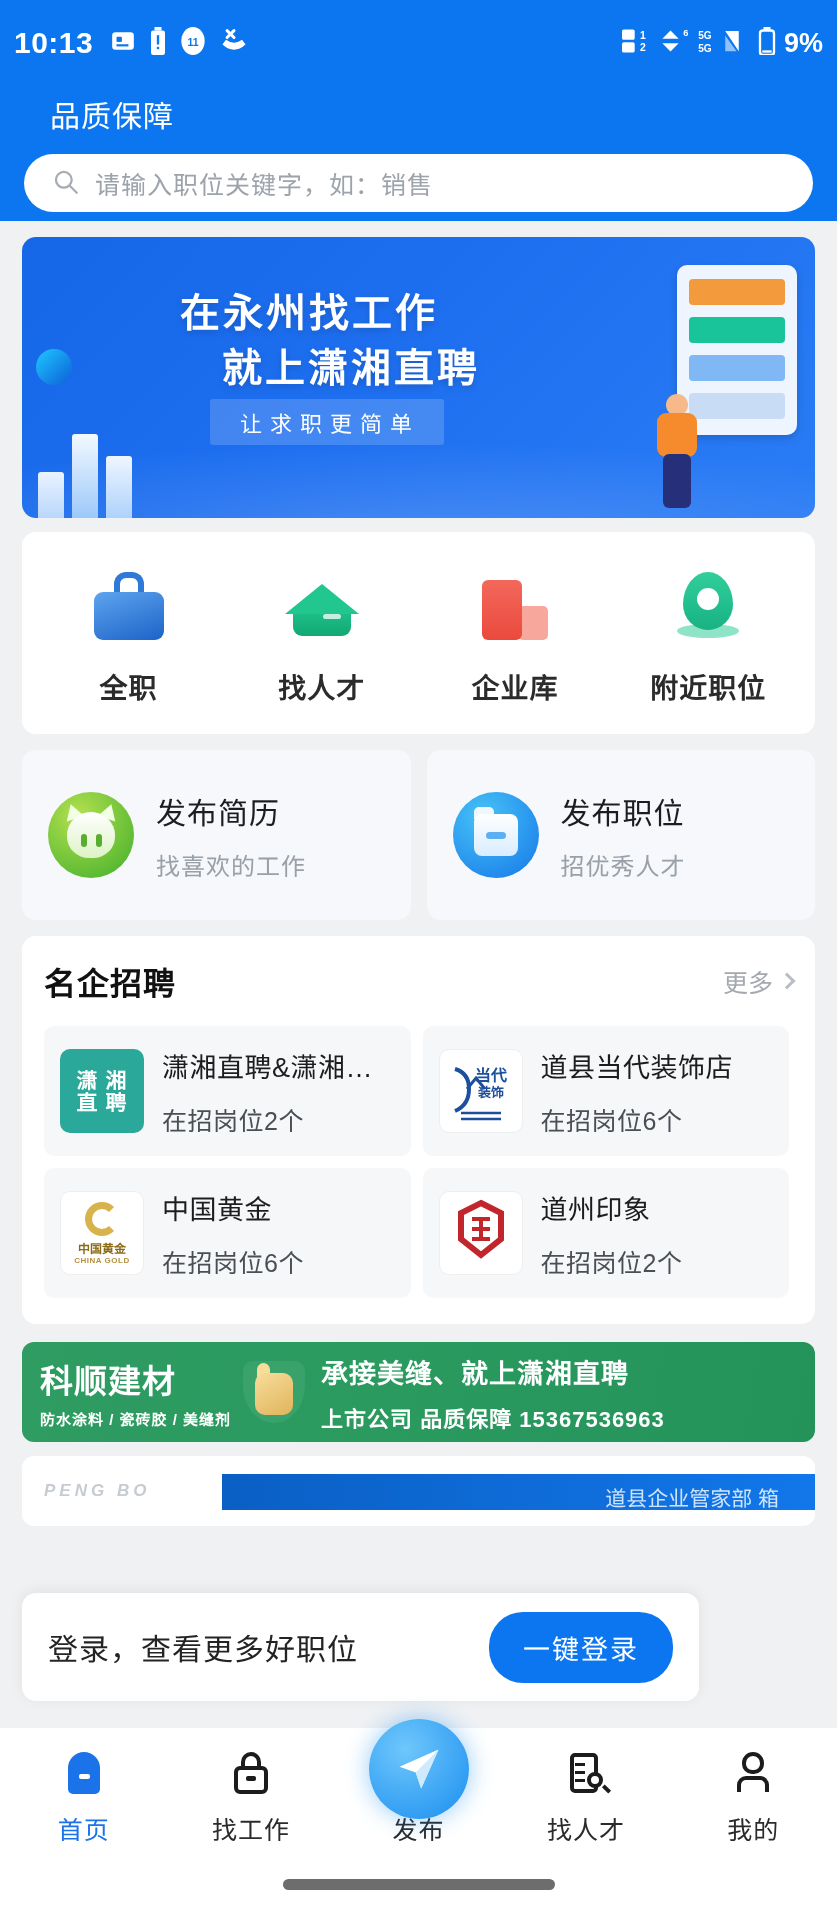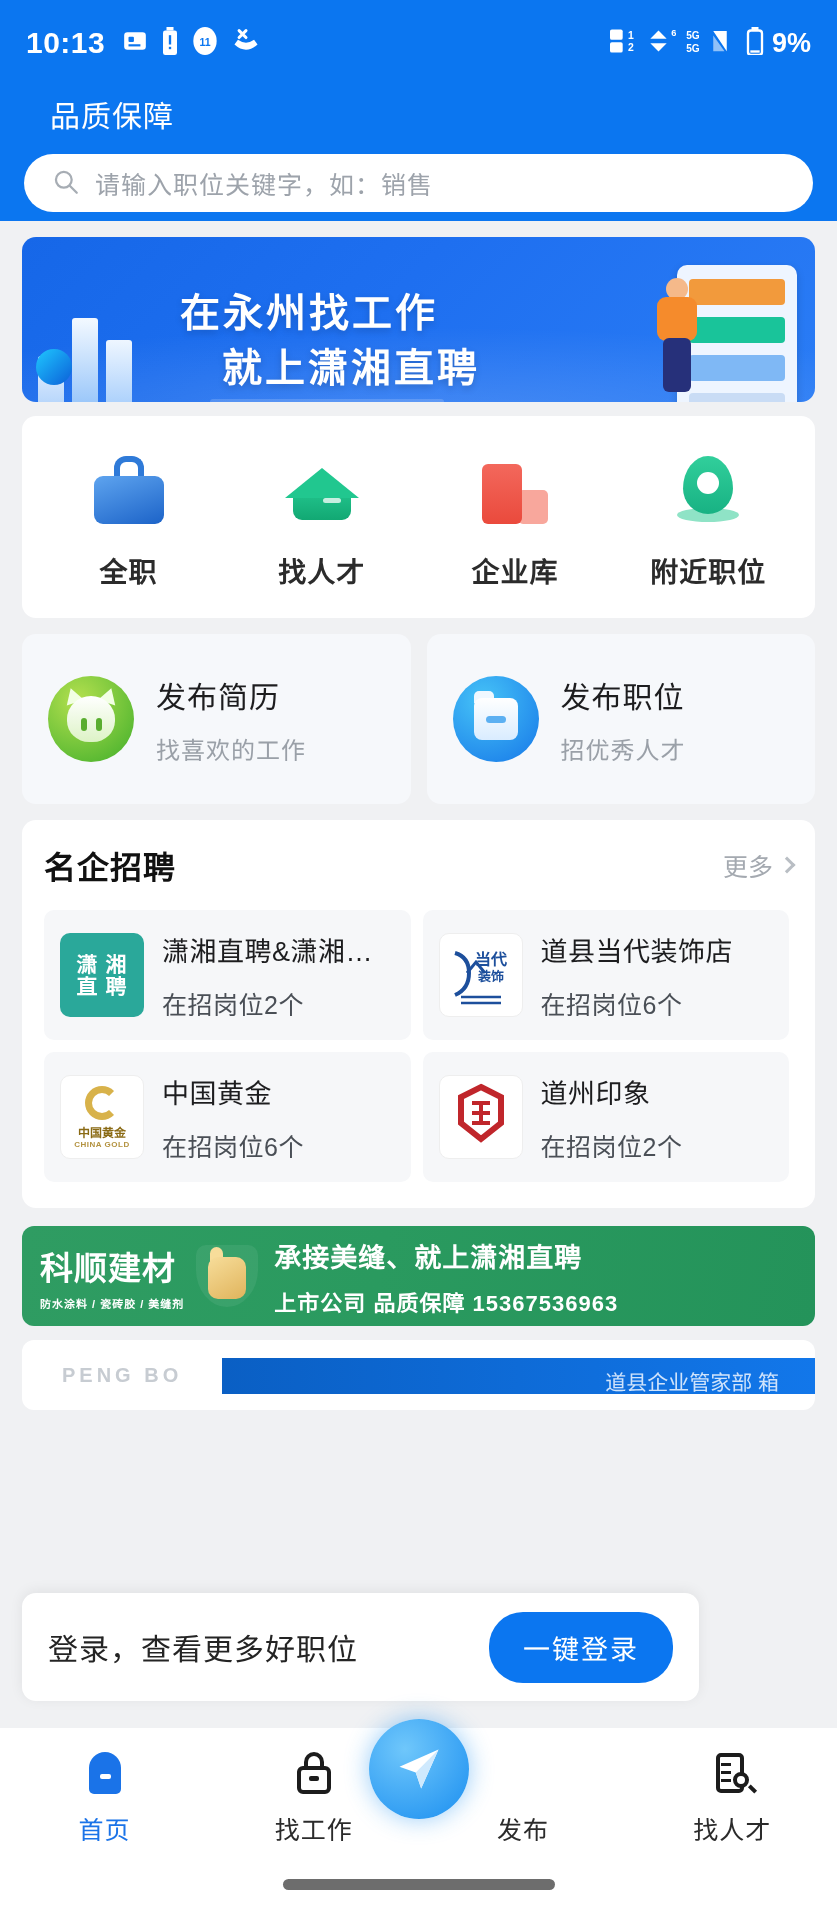--- a/index.html
+++ b/index.html
@@ -11,21 +11,21 @@
     position:relative;
   }
 
   
   .header-wrap{
     position:absolute; top:0; left:0; width:837px; height:271px;
     background:#0b76f0;
   }
   .statusbar{
     height:86px; display:flex; align-items:center;
-    padding:0 26px; color:#fff;
+    padding:0 14px; color:#fff;
   }
   .sb-time{ font-size:30px; font-weight:600; letter-spacing:.5px; }
   .sb-left-icons{ display:flex; align-items:center; gap:13px; margin-left:17px; }
   .sb-spacer{ flex:1; }
   .sb-right{ display:flex; align-items:center; gap:8px; }
   .sb-batt-text{ font-size:27px; font-weight:600; }
   .ic{ display:inline-block; }
 
   .app-title{
     color:#fff; font-size:30px; font-weight:500;
@@ -45,21 +45,21 @@
   
   .scroll{
     position:absolute; top:221px; left:0; width:837px; height:1693px;
     background:#f0f1f3;
   }
 
   
   .hero{
     position:relative;
     margin:16px 22px 0 22px;
-    height:165px; border-radius:14px; overflow:hidden;
+    height:281px; border-radius:14px; overflow:hidden;
     background:linear-gradient(135deg,#1667e8 0%,#1e6ff0 45%,#2a7cf5 100%);
   }
   .hero .wave{
     position:absolute; left:0; bottom:0; width:100%; height:86px;
     background:radial-gradient(120% 170% at 50% 118%, rgba(255,255,255,.16) 0%, rgba(255,255,255,0) 62%);
   }
   .hero-t1, .hero-t2{
     position:absolute; color:#fff; font-weight:800;
     font-size:40px; letter-spacing:3px;
     text-shadow:0 3px 7px rgba(0,0,0,.17);
@@ -190,38 +190,38 @@
   .comp-jobs{ font-size:25px; color:#4a4f56; margin-top:16px; letter-spacing:.5px; }
 
   
   .ad{
     margin:18px 22px 0 22px; height:100px; border-radius:12px;
     background:linear-gradient(100deg,#2f9c62 0%,#2a9a5f 45%,#24935a 100%);
     display:flex; align-items:center; padding:0 18px; position:relative; overflow:hidden;
   }
   .ad-brand{ color:#fff; }
   .ad-brand-main{ font-size:33px; font-weight:800; letter-spacing:1px; }
-  .ad-brand-sub{ font-size:11px; margin-top:5px; letter-spacing:1px; font-weight:600; }
+  .ad-brand-sub{ font-size:15px; margin-top:5px; letter-spacing:1px; font-weight:600; }
   .ad-thumb{ width:62px; height:62px; margin:0 12px; position:relative; flex:none; }
   .thumb-shield{ position:absolute; inset:0; background:rgba(255,255,255,.07);
     border-radius:10px 10px 50% 50%/10px 10px 60% 60%; }
   .thumb-hand{ position:absolute; left:12px; top:12px; width:38px; height:42px; border-radius:10px;
     background:linear-gradient(150deg,#f7dd9a,#e0b45c); }
   .thumb-up{ position:absolute; left:14px; top:2px; width:13px; height:20px; border-radius:7px;
     background:#f7dd9a; }
   .ad-right{ color:#fff; margin-left:4px; }
   .ad-line1{ font-size:27px; font-weight:800; letter-spacing:1px; white-space:nowrap; }
   .ad-line2{ font-size:22px; font-weight:700; margin-top:10px; letter-spacing:1px; white-space:nowrap; }
 
   
   .ghost{
     margin:14px 22px 0 22px; height:70px; border-radius:12px; background:#fff;
     display:flex; align-items:center; overflow:hidden; position:relative;
   }
-  .ghost-a{ font-size:20px; color:#c7ccd2; letter-spacing:4px; margin-left:40px; font-weight:700; }
+  .ghost-a{ font-size:17px; color:#c7ccd2; letter-spacing:4px; margin-left:22px; font-weight:700;font-style:italic; }
   .ghost-bar{ position:absolute; left:200px; top:18px; right:0; height:36px;
     background:linear-gradient(90deg,#0a5fc4,#1277ea); }
   .ghost-b{ position:absolute; right:36px; top:26px; font-size:21px; color:#cfe3fb; }
 
   
   .login{
     position:absolute; left:22px; top:1593px; width:677px; height:108px;
     background:#fff; border-radius:14px; display:flex; align-items:center;
     padding:0 26px; box-shadow:0 -2px 14px rgba(0,0,0,.07);
   }
@@ -581,20 +581,27 @@
     <div class="tab-ic">
       <span class="doc-ic"></span>
       <span class="doc-l a"></span>
         <span class="doc-l b"></span>
         <span class="doc-l c"></span>
       <span class="doc-mag"></span>
     </div>
     <div class="tab-lb">找人才</div>
   </div>
 
+  <div class="tab">
+    <div class="tab-ic">
+      <span class="me-head"></span>
+        <span class="me-body"></span>
+    </div>
+    <div class="tab-lb">我的</div>
+  </div>
 
   <div class="gesture"></div>
 </div>
 
 <div class="fab">
   <svg width="52" height="52" viewBox="0 0 24 24">
     <path d="M21 3 L3 11 l7.5 2.6 L13 21 Z" fill="#ffffff"></path>
     <path d="M21 3 L10.5 13.6 L13 21 Z" fill="#cfe9fd"></path>
   </svg>
 </div>

